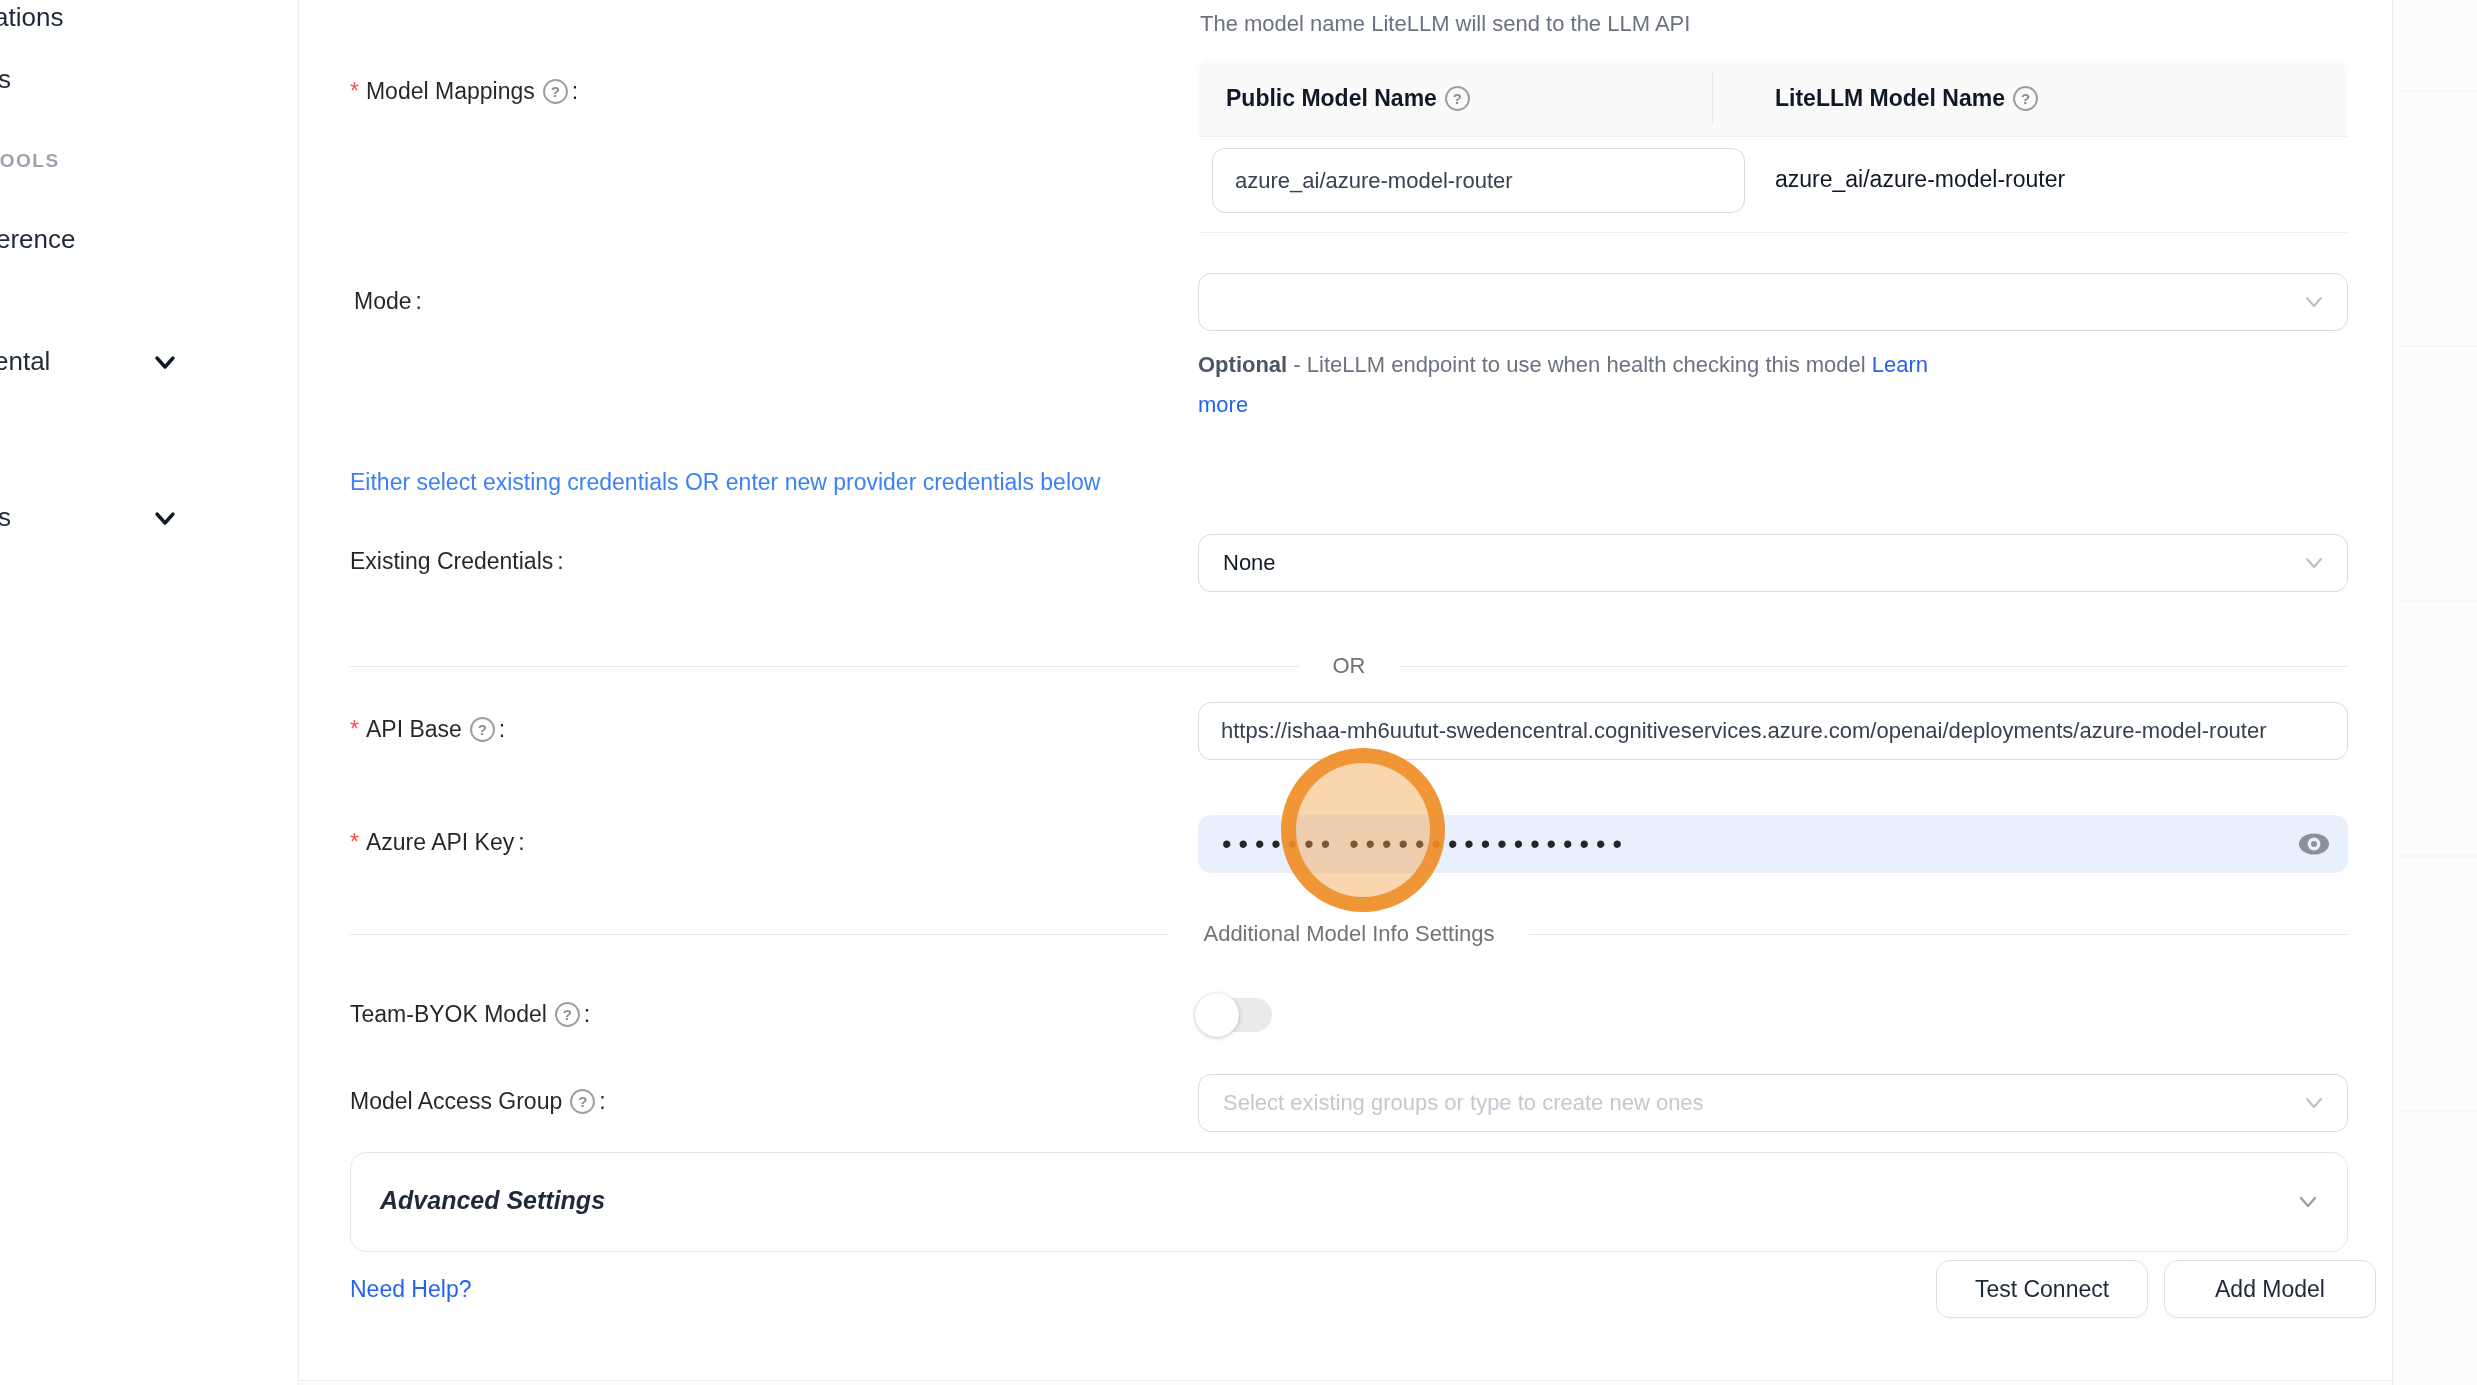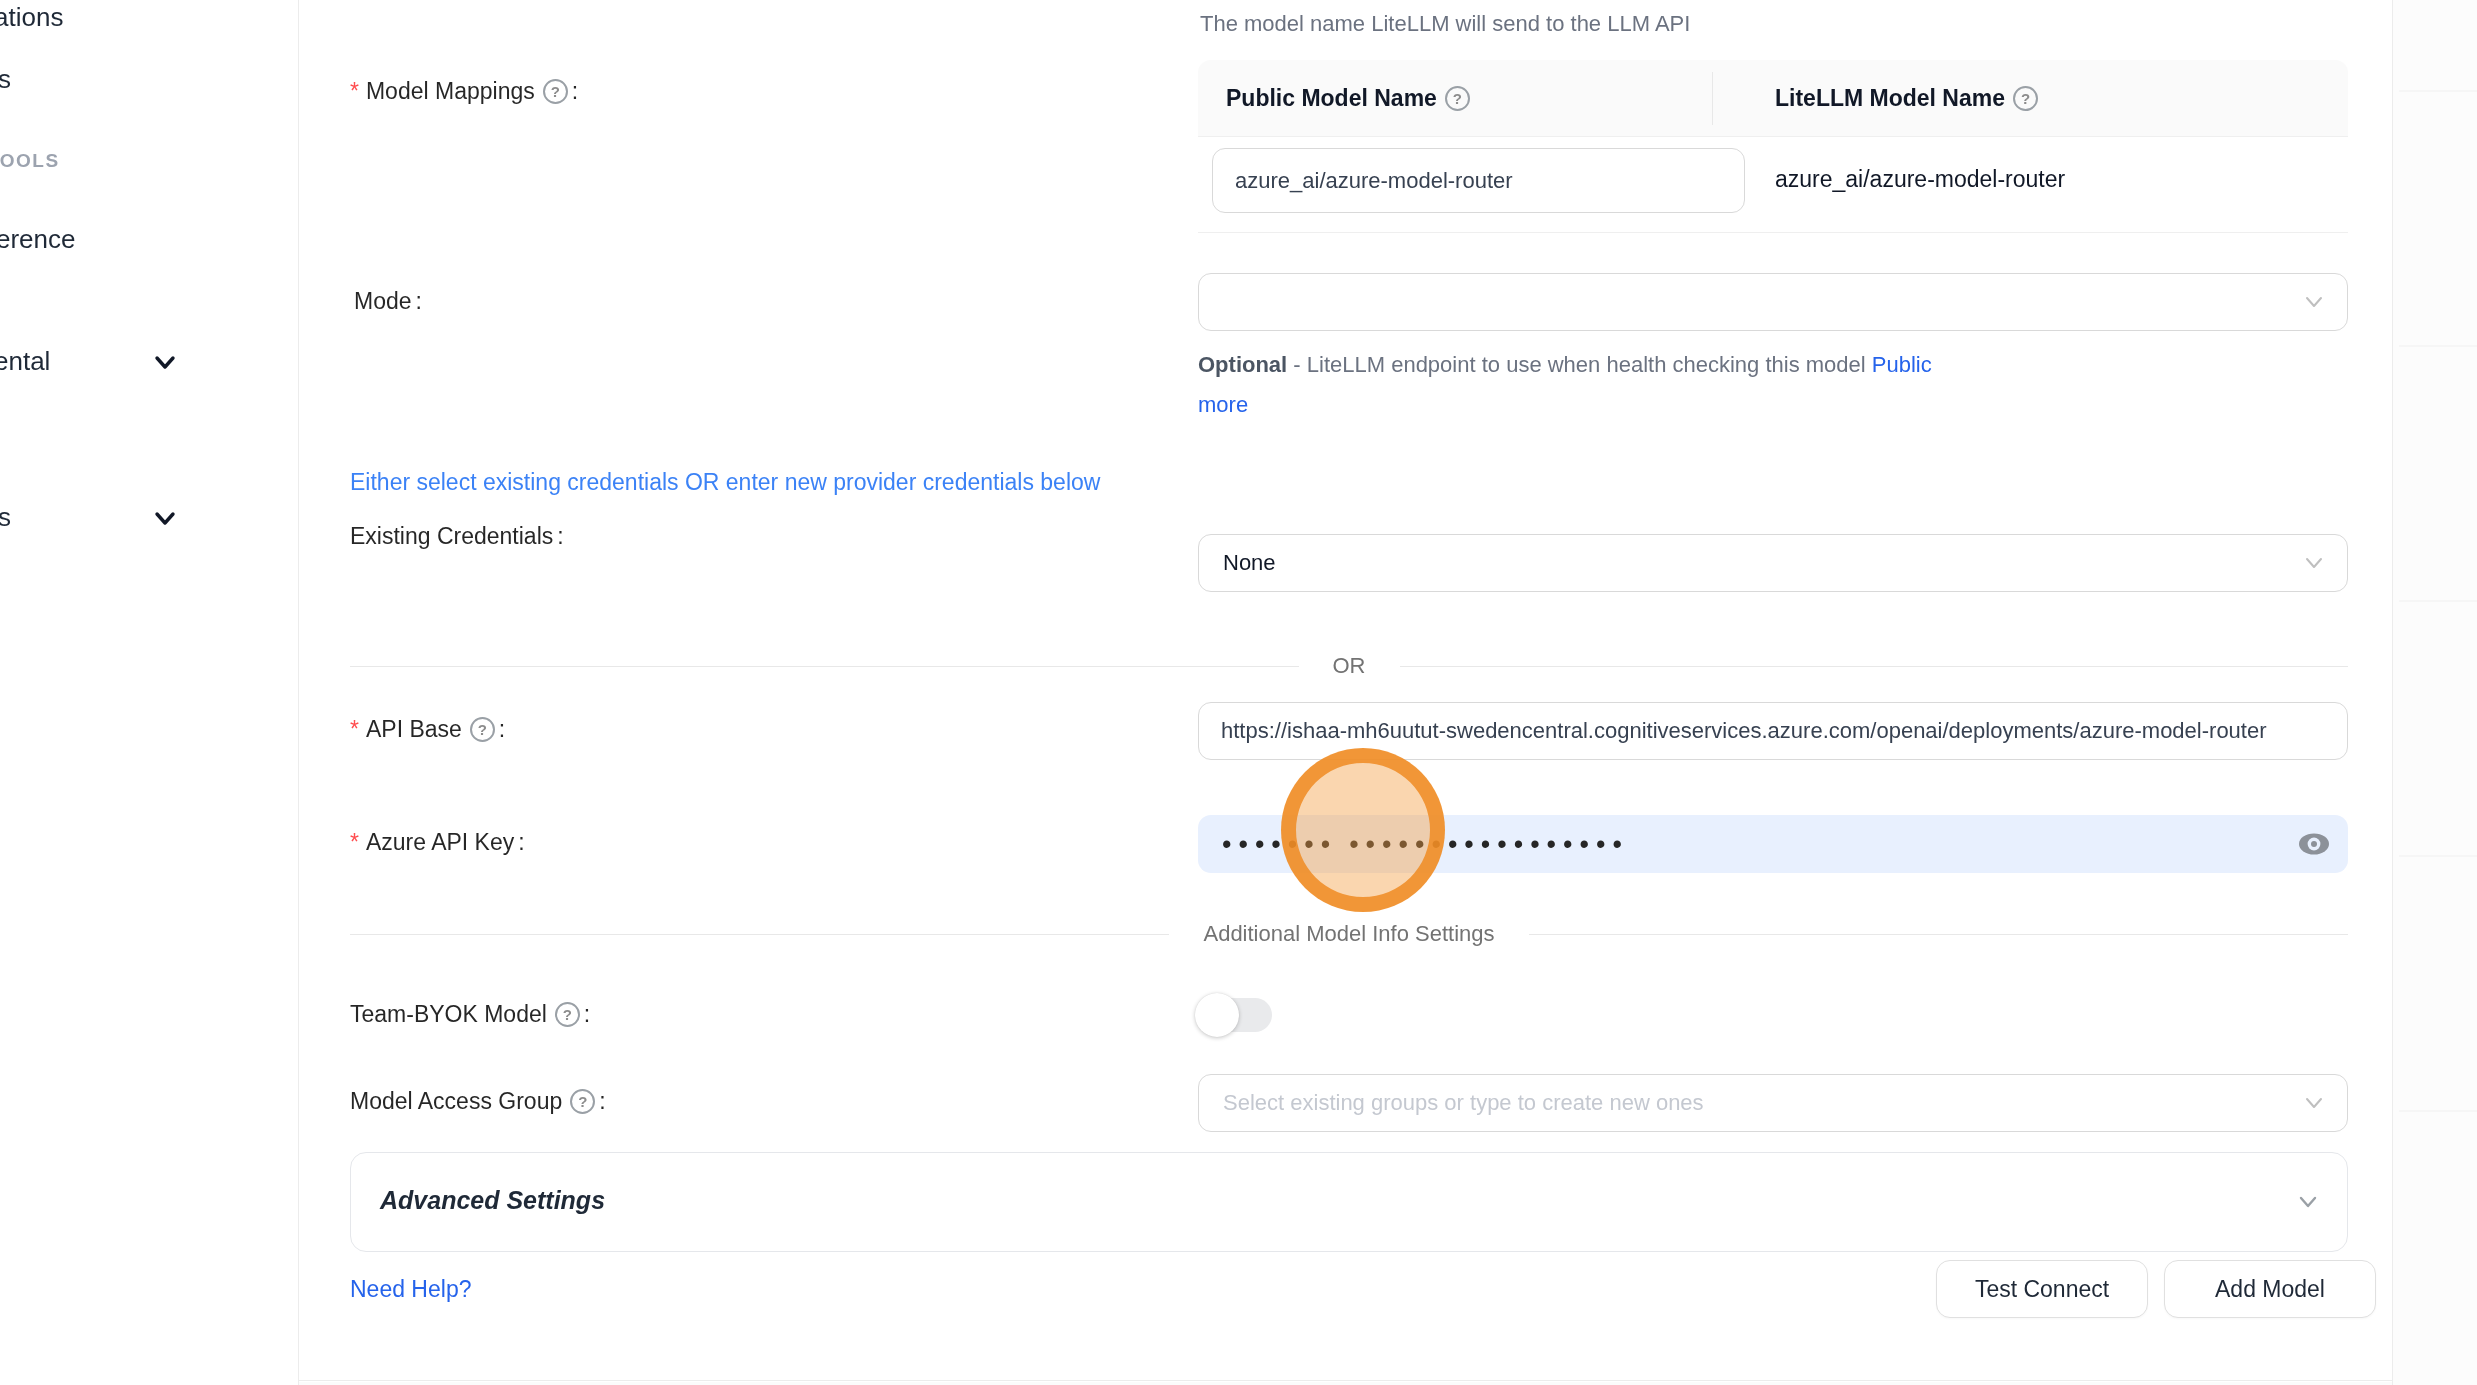--- a/index.html
+++ b/index.html
@@ -150,27 +150,27 @@
       <svg width="22" height="22" viewBox="0 0 22 22">
           <polyline points="4,7 11,15 18,7" fill="none" stroke="#bfbfbf" stroke-width="2" stroke-linecap="round" stroke-linejoin="round"></polyline>
         </svg>
     </span>
   </div>
   <div class="abs helper-opt" style="left:1198px; top:352px;">
     <b>Optional</b>
     <span> </span>
     <span>- LiteLLM endpoint to use when health checking this model</span>
     <span> </span>
-    <span class="link">Public</span>
+    <span class="link">Learn</span>
   </div>
   <span class="abs helper-opt link" style="left:1198px; top:392px;">more</span>
 
   <span class="abs note-text" style="left:350px; top:469px;">Either select existing credentials OR enter new provider credentials below</span>
 
-  <div class="abs row-label" style="left:350px; top:523px;align-items:center;">
+  <div class="abs row-label" style="left:350px; top:548px;align-items:center;">
     <span>Existing Credentials</span>
     <span class="colon">:</span>
   </div>
   <div class="select" style="left:1198px; top:534px; width:1150px; height:58px;">
     <span class="val">None</span>
     <span class="sel-chevron">
       <svg width="22" height="22" viewBox="0 0 22 22">
           <polyline points="4,7 11,15 18,7" fill="none" stroke="#bfbfbf" stroke-width="2" stroke-linecap="round" stroke-linejoin="round"></polyline>
         </svg>
     </span>

